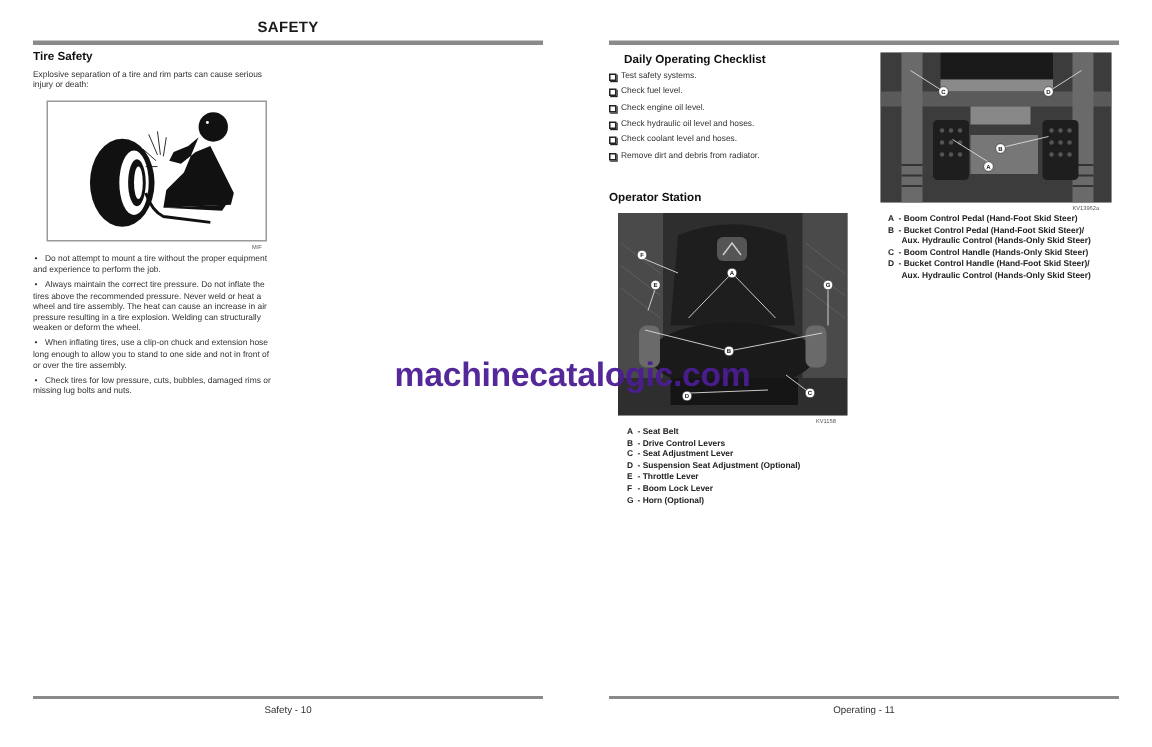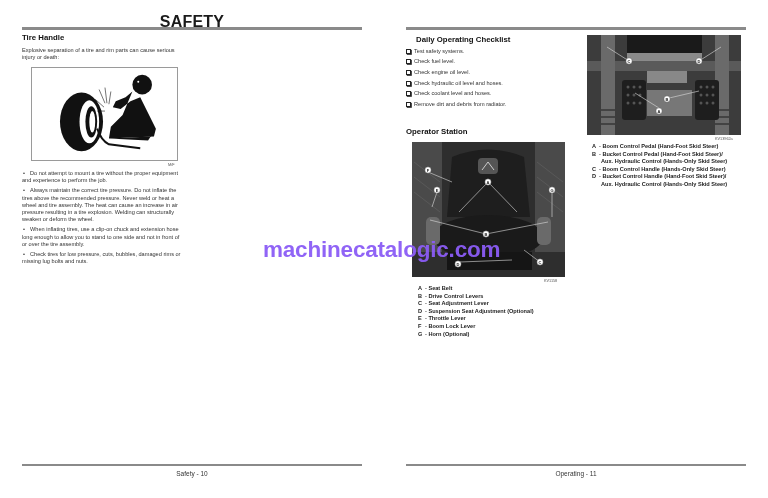--- a/index.html
+++ b/index.html
@@ -5,21 +5,21 @@
   * { box-sizing: border-box; margin: 0; padding: 0; }
   html, body { width: 768px; height: 498px; background: #ffffff; overflow: hidden; }
   body { position: relative; font-family: "Liberation Sans", sans-serif; color: #1a1a1a; }
 
   .page { position: absolute; top: 0; width: 384px; height: 498px; }
   .page.left { left: 0; }
   .page.right { left: 384px; }
 
   .page-header {
     position: absolute; top: 13px; left: 22px; width: 340px;
-    text-align: center; font-weight: bold; font-size: 16px; letter-spacing: 0.2px;
+    text-align: center; font-weight: bold; font-size: 10px; letter-spacing: 0.2px;
   }
   .rule {
     position: absolute; left: 22px; width: 340px; height: 2px; background: #8a8a8a;
   }
   .rule.top { top: 27px; height: 3px; }
   .rule.bottom { top: 464px; height: 2px; }
   .page-footer {
     position: absolute; top: 470px; left: 22px; width: 340px;
     text-align: center; font-size: 6.5px; color: #333;
   }
@@ -70,32 +70,32 @@
   .legend { position: absolute; list-style: none; }
   .legend li { font-size: 5.6px; line-height: 7.6px; font-weight: bold; color: #222; }
   .legend li .key { display: inline-block; width: 7px; }
   .legend li .indent { display: block; padding-left: 9px; }
   .seat-legend { left: 34px; top: 285px; }
   .pedal-legend { left: 208px; top: 143px; }
 
   .watermark {
     position: absolute; left: 263px; top: 237px;
     font-family: "Liberation Sans", sans-serif; font-weight: bold;
-    font-size: 22.5px; color: #8b5cf6; letter-spacing: -0.2px; z-index: 5;
+    font-size: 22.5px; color: #4c1d95; letter-spacing: -0.2px; z-index: 5;
     opacity: 0.95;
   }
 </style>
 </head>
 <body>
 
 <div class="page left">
   <div class="page-header">SAFETY</div>
   <div class="rule top"></div>
 
-  <h2 class="section tire-title">Tire Handle</h2>
+  <h2 class="section tire-title">Tire Safety</h2>
   <p class="body tire-intro">Explosive separation of a tire and rim parts can cause serious injury or death:</p>
 
   <div class="tire-figure">
     <svg viewBox="0 0 147 94" xmlns="http://www.w3.org/2000/svg">
 
       <ellipse cx="50" cy="55" rx="22" ry="30" fill="#111"></ellipse>
       <ellipse cx="58" cy="55" rx="10" ry="22" fill="#fff"></ellipse>
       <ellipse cx="60" cy="55" rx="6" ry="16" fill="#111"></ellipse>
       <ellipse cx="61" cy="55" rx="3" ry="11" fill="#fff"></ellipse>
 

